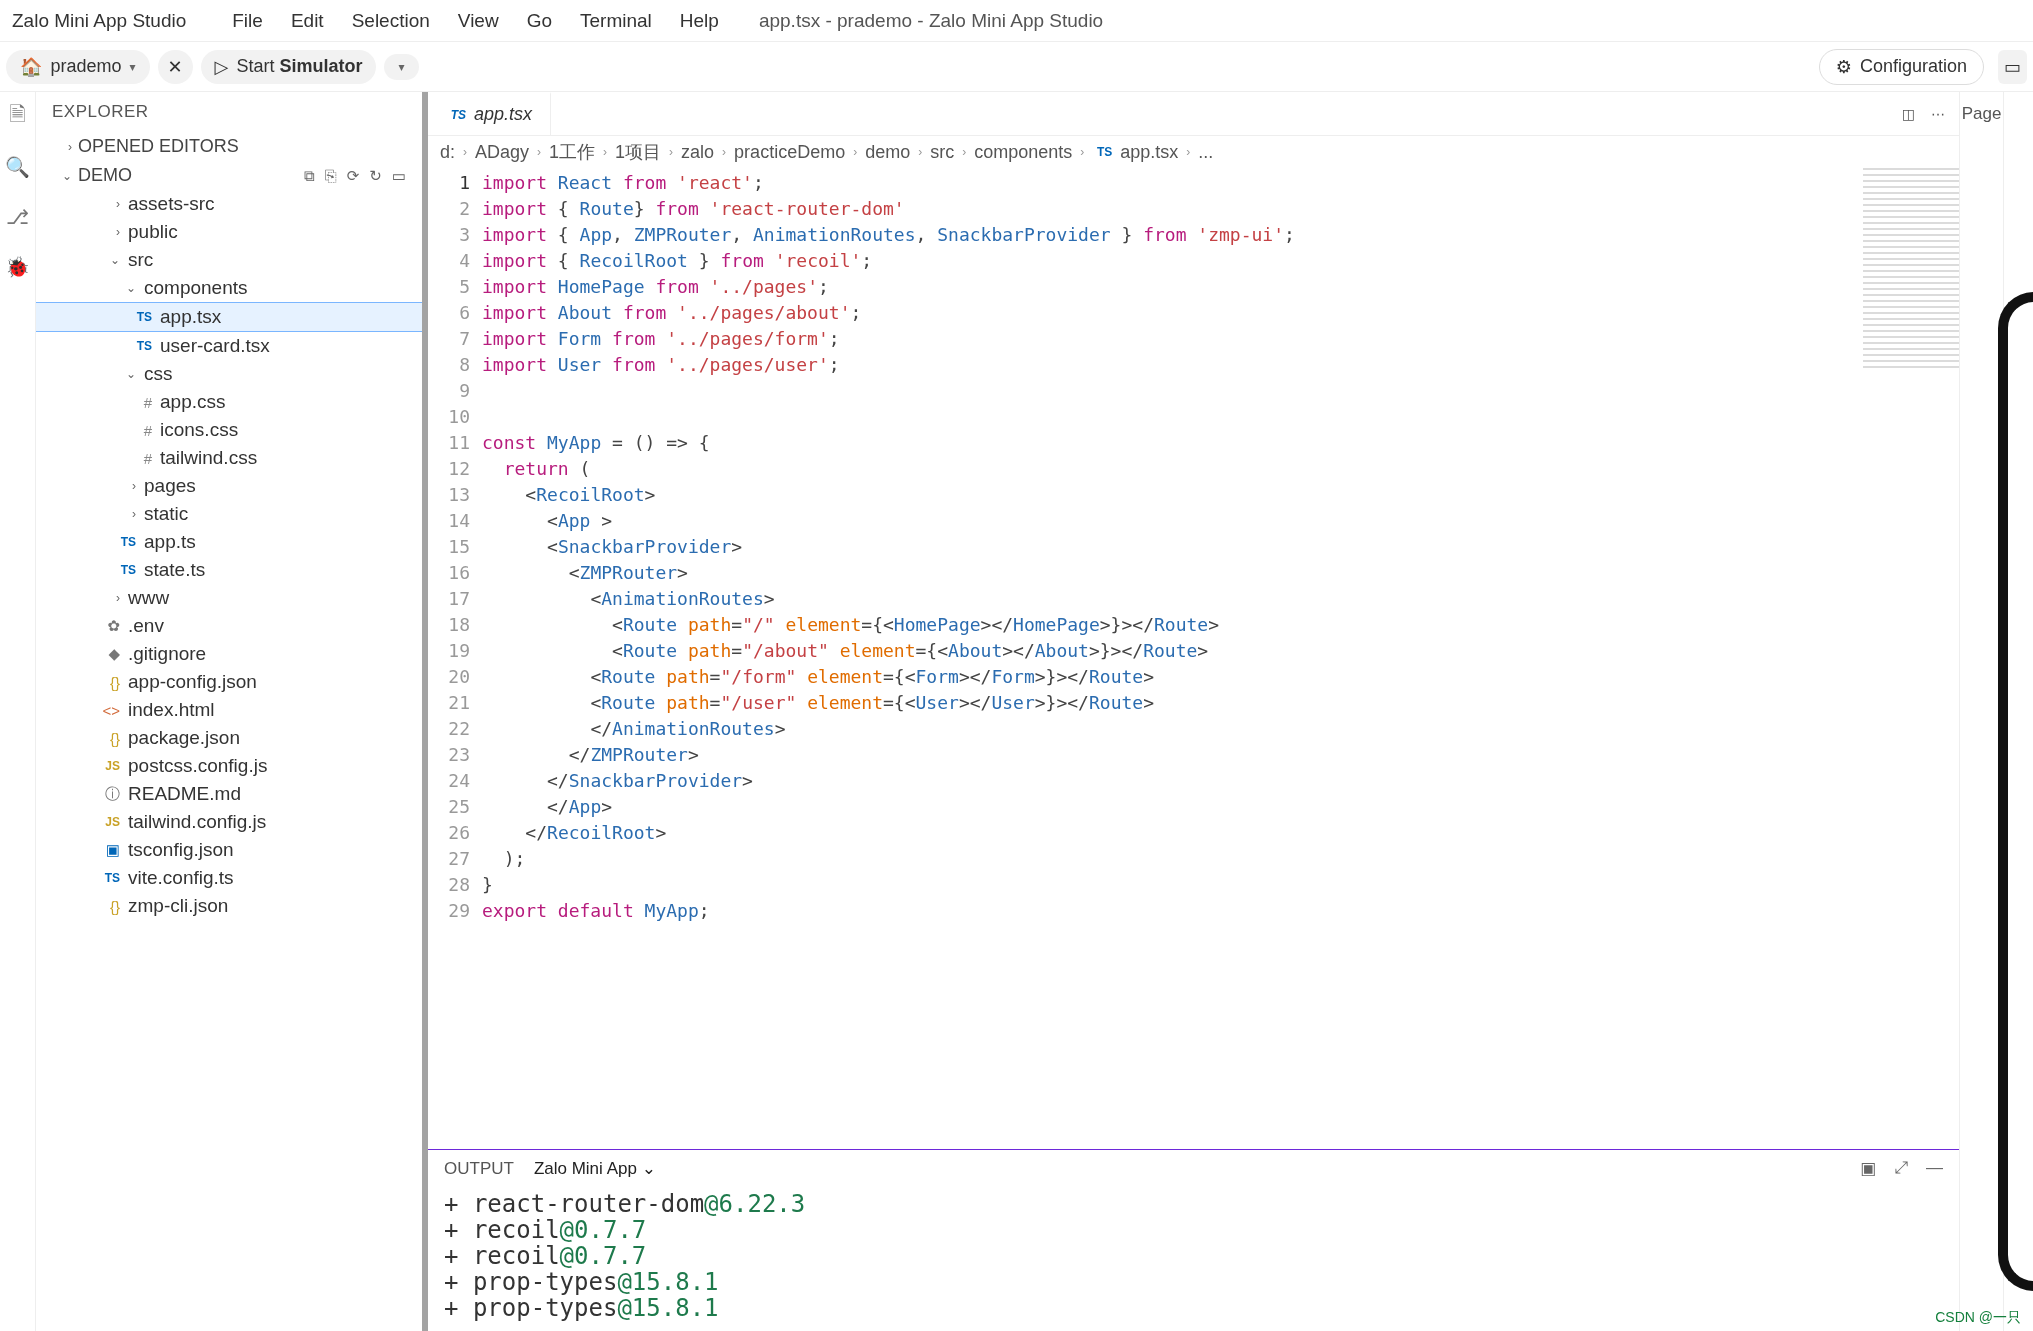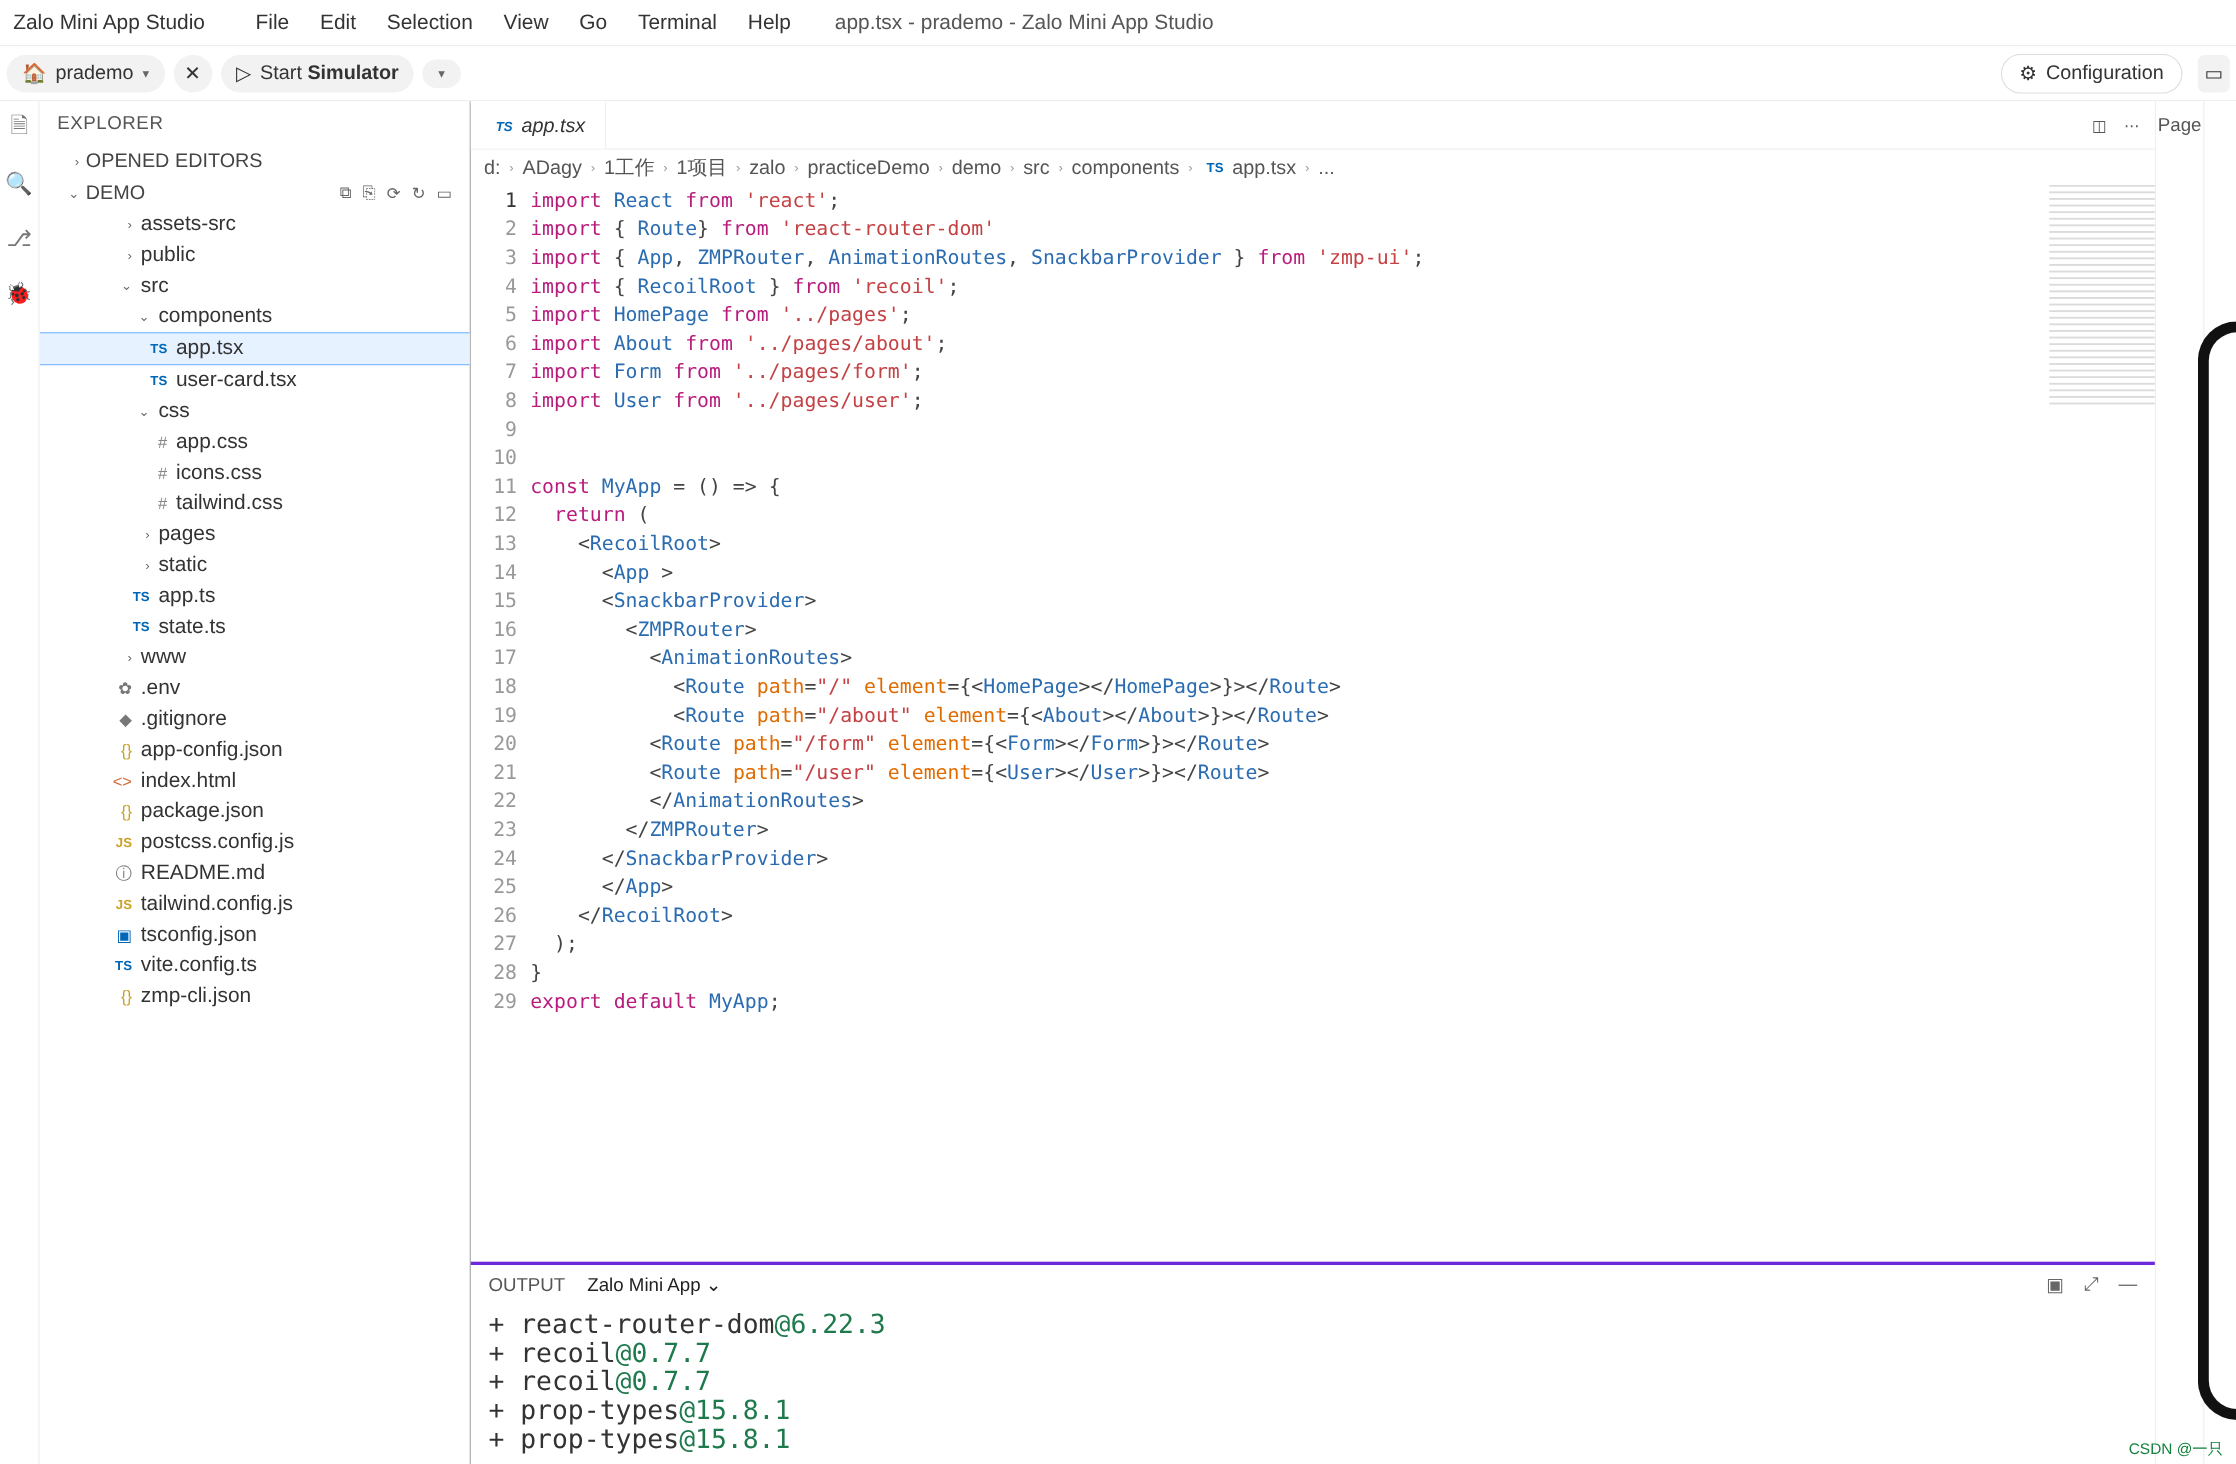--- a/index.html
+++ b/index.html
@@ -9,21 +9,21 @@
 .menubar .menu-item { cursor: pointer; }
 .menubar .wintitle { margin-left: 12px; color: #555; }
 .toolbar { display: flex; align-items: center; height: 50px; padding: 4px 6px; gap: 8px; border-bottom: 1px solid #eee; }
 .pill { display: inline-flex; align-items: center; gap: 8px; padding: 6px 14px; border-radius: 18px; background: #f2f2f2; font-size: 18px; }
 .pill .chev { font-size: 12px; color: #666; }
 .pill.close { padding: 6px 10px; background: #f2f2f2; }
 .config-btn { margin-left: auto; display: inline-flex; gap: 8px; align-items: center; border: 1px solid #ddd; border-radius: 18px; padding: 6px 16px; font-size: 18px; }
 .main { display: flex; height: calc(1331px - 92px); }
 .activitybar { width: 36px; border-right: 1px solid #eee; display: flex; flex-direction: column; align-items: center; padding-top: 14px; gap: 28px; color: #777; }
 .activitybar .ab-ic { width: 22px; height: 22px; display: flex; align-items: center; justify-content: center; font-size: 20px; }
-.sidebar { width: 392px; border-right: 1px solid #a3a3a3; display: flex; flex-direction: column; }
+.sidebar { width: 392px; border-right: 6px solid #a3a3a3; display: flex; flex-direction: column; }
 .sb-title { padding: 10px 16px; font-size: 17px; color: #555; letter-spacing: .5px; }
 .sb-sect { padding: 4px 16px; font-size: 18px; color: #444; display: flex; align-items: center; gap: 6px; }
 .sb-sect .tools { margin-left: auto; display: flex; gap: 10px; color: #666; font-size: 15px; }
 .tree { flex: 1; overflow: auto; font-size: 19px; }
 .node { display: flex; align-items: center; gap: 8px; padding: 3px 0 3px 20px; cursor: pointer; white-space: nowrap; }
 .node.l1 { padding-left: 64px; }
 .node.l2 { padding-left: 80px; }
 .node.l3 { padding-left: 96px; }
 .node.sel { background: #e6f2ff; border: 1px solid #7ab6ff; border-left: none; border-right: none; }
 .ic { display:inline-block; width: 20px; text-align: right; font-size: 15px; }
@@ -45,21 +45,21 @@
 .gutter .cur { color: #333; }
 .code { flex: 1; padding: 2px 0; font-family: Consolas, monospace; font-size: 18px; line-height: 26px; white-space: pre; overflow: hidden; }
 .mini { position: absolute; right: 0; top: 0; width: 96px; height: 200px; opacity: .3; background: linear-gradient(#888 0 2px, transparent 2px 6px) 0 0/100% 6px; }
 .kw { color: #b71c7d; }
 .str { color: #c44144; }
 .pu { color: #444; }
 .ty { color: #2b6cb0; }
 .va { color: #2b6cb0; }
 .at { color: #e06c00; }
 .num { color: #1e7a4c; }
-.panel { border-top: 3px solid #6d28d9; }
+.panel { border-top: 1px solid #6d28d9; }
 .panel-hd { display: flex; align-items: center; gap: 20px; padding: 8px 16px; font-size: 17px; color: #555; }
 .panel-hd .act-sel { color: #222; }
 .panel-hd .ptools { margin-left: auto; display: flex; gap: 18px; color: #666; }
 .panel-body { padding: 4px 16px 10px; font-family: Consolas, monospace; font-size: 24px; line-height: 26px; white-space: pre; }
 .right-pane { width: 44px; border-left: 1px solid #eee; display: flex; flex-direction: column; align-items: center; padding-top: 12px; font-size: 17px; color: #555; }
 .right-pane .rp-tab { writing-mode: horizontal-tb; }
 .phone-sliver { width: 30px; background: #fff; border-left: 1px solid #eee; position: relative; }
 .phone-sliver::after { content: ""; position: absolute; top: 200px; left: -6px; width: 36px; bottom: 40px; border: 10px solid #111; border-right: none; border-radius: 36px 0 0 36px; }
 .watermark { position: absolute; right: 12px; bottom: 4px; font-size: 14px; color: #15803d; }
 </style>

